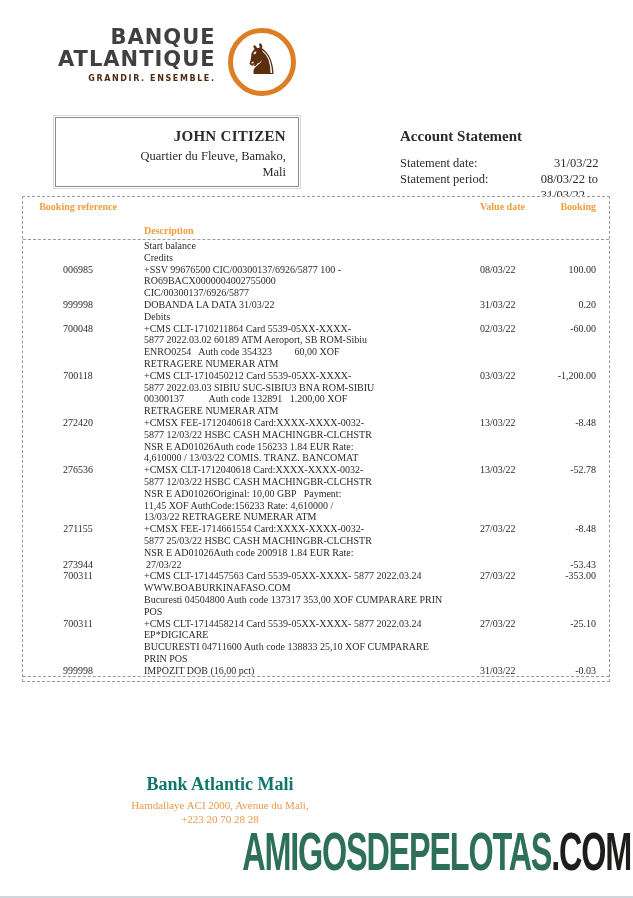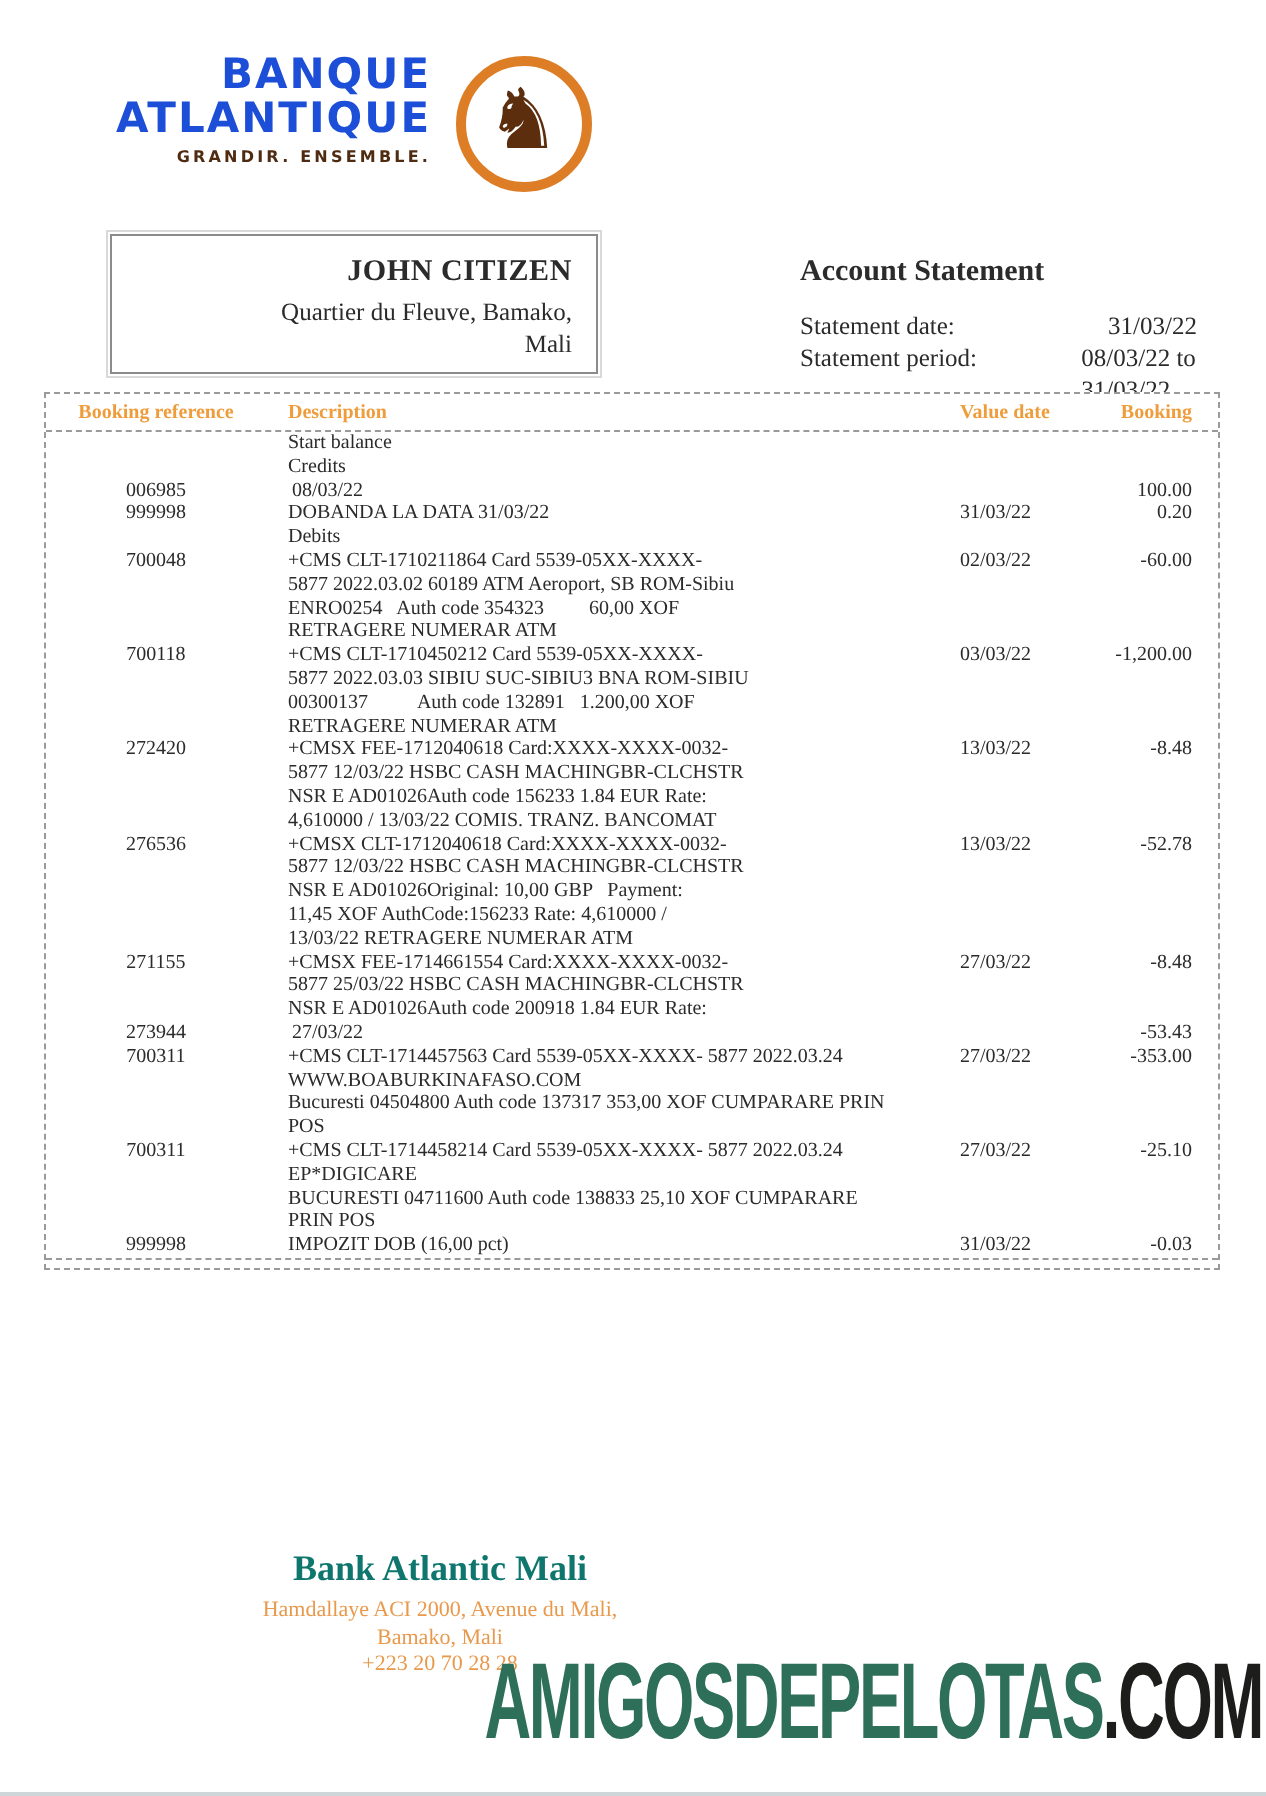--- a/index.html
+++ b/index.html
@@ -3,21 +3,21 @@
 <meta charset="utf-8">
 <style>
   html,body{margin:0;padding:0;}
   body{
     width:633px;height:898px;position:relative;background:#ffffff;
     font-family:"Liberation Serif", serif;color:#2b2b2b;overflow:hidden;
   }
   
   .logo-wrap{position:absolute;top:26px;left:58px;display:flex;align-items:flex-start;}
   .logo-text{text-align:right;}
-  .logo-line{font-family:"DejaVu Sans", sans-serif;font-weight:bold;color:#1d4ed8;
+  .logo-line{font-family:"DejaVu Sans", sans-serif;font-weight:bold;color:#404040;
     font-size:21px;line-height:22px;letter-spacing:1px;}
   .logo-tagline{font-family:"DejaVu Sans", sans-serif;font-weight:bold;color:#4F2B12;
     font-size:8px;letter-spacing:1.6px;margin-top:4px;}
   .horse-circle{width:58px;height:58px;border-radius:50%;border:5px solid #DD7E27;
     margin-left:12px;margin-top:2px;display:flex;align-items:center;justify-content:center;background:#fff;}
   .horse-glyph{font-family:"DejaVu Sans", sans-serif;font-size:42px;color:#5C2E0E;line-height:1;
     transform:translateY(-2px);}
   
   .holder-box{position:absolute;top:117px;left:55px;width:218px;height:48px;
     border:1px solid #8c8c8c;outline:1px solid #d9d9d9;outline-offset:1px;padding:10px 12px;text-align:right;}
@@ -31,21 +31,21 @@
   
   .table{position:absolute;top:196px;left:22px;width:588px;border:1px dashed #9a9a9a;
     box-sizing:border-box;padding-bottom:4px;background:#fff;}
   .thead{display:flex;align-items:flex-start;border-bottom:1px dashed #9a9a9a;
     color:#EF9D3C;font-weight:bold;font-size:10px;padding:4px 0 3px 0;}
   .trow{display:flex;align-items:flex-start;font-size:10px;line-height:11.8px;}
   .cell-ref{width:110px;text-align:center;flex:none;}
   .cell-desc{width:334px;flex:none;padding-left:11px;box-sizing:border-box;white-space:pre-wrap;}
   .cell-date{width:80px;flex:none;padding-left:13px;box-sizing:border-box;}
   .cell-amt{flex:1;text-align:right;padding-right:13px;}
-  .thead .cell-desc{white-space:normal;}
+  .thead .cell-desc{white-space:normal;margin-top:24px;}
   .thead .cell-ref{padding-top:0;}
   .trow:last-child{border-bottom:1px dashed #9a9a9a;}
   
   .footer{position:absolute;top:774px;left:88px;width:264px;text-align:center;}
   .footer-bank{font-weight:bold;font-size:18px;color:#0f766e;margin-bottom:4px;}
   .footer-line{font-size:11px;line-height:13.5px;color:#E8994C;}
   
   .watermark{position:absolute;top:824px;right:2px;white-space:nowrap;
     font-family:"Liberation Sans", sans-serif;font-weight:bold;font-size:54px;
     letter-spacing:-2px;transform:scaleX(0.60);transform-origin:right center;line-height:1;}
@@ -102,20 +102,23 @@
         <div class="cell-amt"></div>
       </div>
       <div class="trow">
         <div class="cell-ref"></div>
         <div class="cell-desc">Credits</div>
         <div class="cell-date"></div>
         <div class="cell-amt"></div>
       </div>
       <div class="trow">
         <div class="cell-ref">006985</div>
+        <div class="cell-desc">+SSV 99676500 CIC/00300137/6926/5877 100 -
+RO69BACX0000004002755000
+CIC/00300137/6926/5877</div>
         <div class="cell-date">08/03/22</div>
         <div class="cell-amt">100.00</div>
       </div>
       <div class="trow">
         <div class="cell-ref">999998</div>
         <div class="cell-desc">DOBANDA LA DATA 31/03/22</div>
         <div class="cell-date">31/03/22</div>
         <div class="cell-amt">0.20</div>
       </div>
       <div class="trow">
@@ -197,21 +200,20 @@
         <div class="cell-desc">IMPOZIT DOB (16,00 pct)</div>
         <div class="cell-date">31/03/22</div>
         <div class="cell-amt">-0.03</div>
       </div>
     </div>
 </div>
 
 <div class="footer">
   <div class="footer-bank">Bank Atlantic Mali</div>
   <div class="footer-line">Hamdallaye ACI 2000, Avenue du Mali,</div>
-  <div class="footer-line">Bamako, Mali</div>
   <div class="footer-line">+223 20 70 28 28</div>
 </div>
 
 <div class="watermark">
   <span class="wm-main">AMIGOSDEPELOTAS</span><span class="wm-suffix">.COM</span>
 </div>
 
 <div class="bottom-edge"></div>
 
 </body></html>

